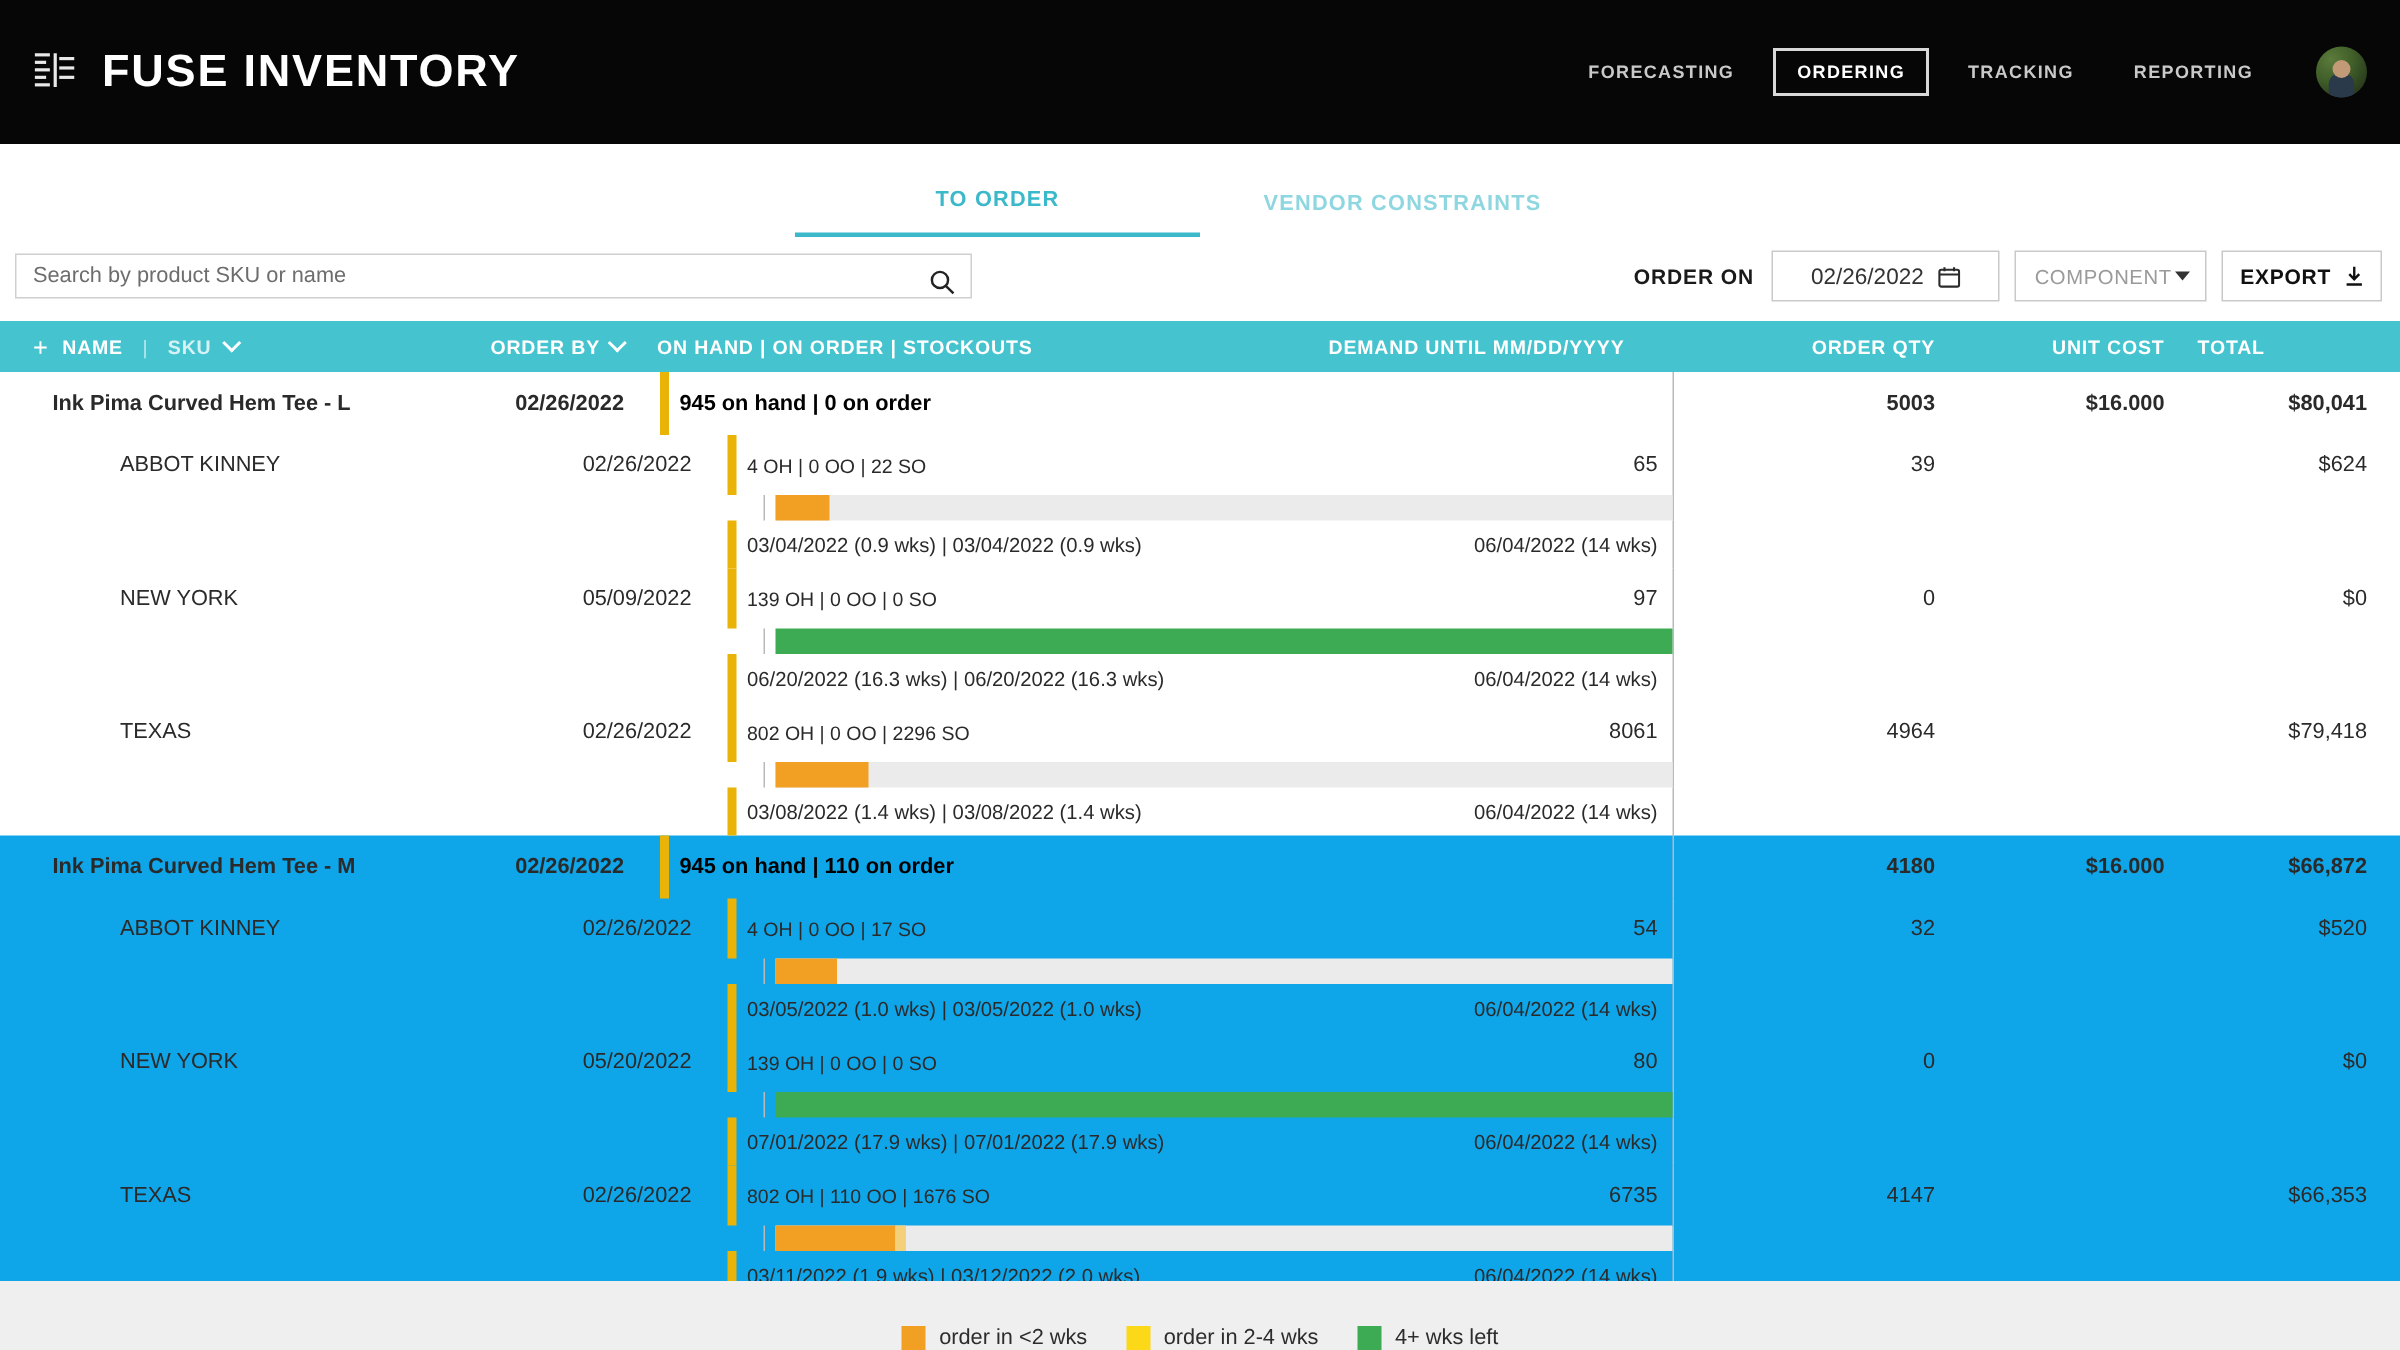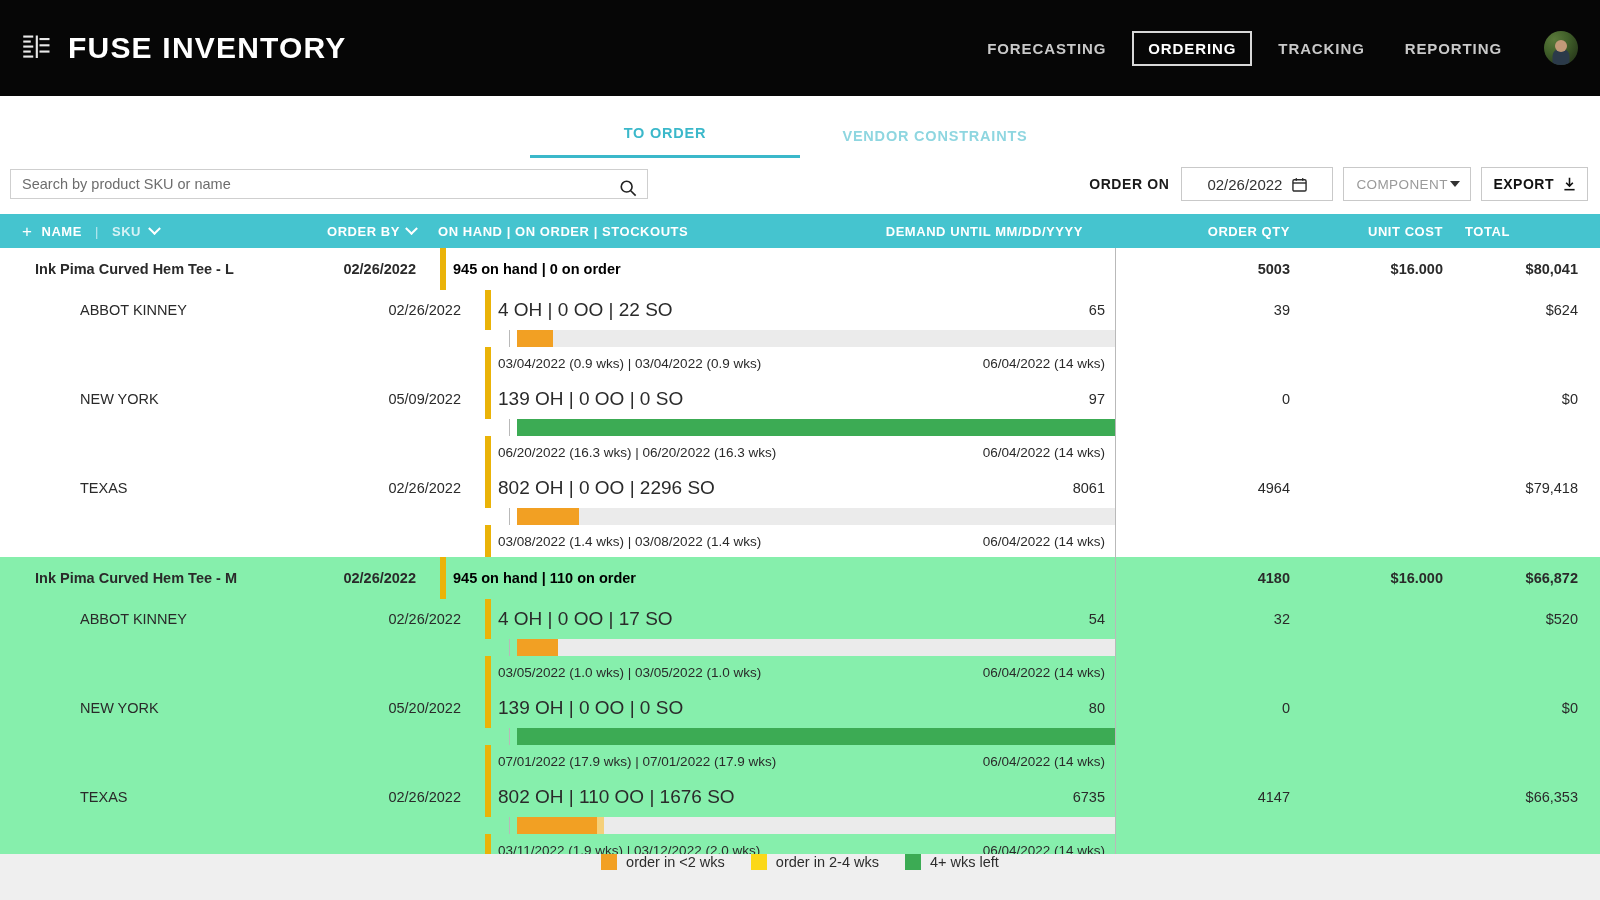--- a/index.html
+++ b/index.html
@@ -17,21 +17,21 @@
     display:flex; align-items:center; justify-content:space-between;
     padding: 0 22px 0 22px;
   }
   .brand { display:flex; align-items:center; gap:16px; }
   .brand-logo { width:30px; height:30px; display:block; }
   .brand-name {
     color:#fff; font-size:30px; letter-spacing:1.2px; font-weight:700;
   }
   .nav { display:flex; align-items:center; gap:0px; }
   .nav-item {
-    color:#c9c9c9; font-size:15px; font-weight:700; letter-spacing:0.9px;
+    color:#c9c9c9; font-size:12px; font-weight:700; letter-spacing:0.9px;
     padding:9px 14px; margin:0 6px; cursor:pointer; white-space:nowrap;
   }
   .nav-item.active { color:#ffffff; border:2px solid #d8d8d8; padding:7px 14px; }
   .avatar {
     width:34px; height:34px; border-radius:50%; margin-left:22px;
     background: radial-gradient(circle at 30% 25%, #5b7a3b 0%, #41602a 40%, #2c3f1d 75%, #22301a 100%);
     position:relative; overflow:hidden; flex:none;
   }
   .avatar::after{
     content:""; position:absolute; left:50%; top:52%;
@@ -110,21 +110,21 @@
   .pipe-dim{ color:#bdeaef; font-weight:400; margin:0 4px; }
   .chev { display:inline-block; width:9px; height:9px; border-right:2px solid #fff; border-bottom:2px solid #fff;
           transform:rotate(45deg) translate(-2px,-2px); }
   .demand-head { position:absolute; right:517px; }
 
   .thead-inner{ position:relative; width:1600px; display:flex; align-items:center; }
 
   
   .tbody{ }
   .group{ }
-  .group.hl{ background:#86efac; }
+  .group.hl{ background:#0ea5e9; }
 
   .row{ display:flex; align-items:stretch; position:relative; }
   .cell{ display:flex; align-items:center; }
   .r-name   { width:300px; padding-left:35px; font-size:14.5px; color:#2a2a2a; }
   .r-orderby{ width:116px; justify-content:flex-end; font-size:14.5px; color:#2a2a2a; }
   .r-mid    { flex:1; position:relative; border-left:6px solid #eab308; margin-left:24px; padding-left:7px;}
   .r-qty    { width:200px; justify-content:flex-end; padding-right:25px; font-size:14.5px; color:#2a2a2a;
               border-left:1px solid #b9b9b9; }
   .r-cost   { width:150px; justify-content:flex-end; padding-right:22px; font-size:14.5px; color:#2a2a2a; }
   .r-total  { width:135px; justify-content:flex-end; padding-right:22px; font-size:14.5px; color:#2a2a2a; }
@@ -133,36 +133,36 @@
   .product-row .r-name { font-weight:700; padding-left:35px; }
   .product-row .r-orderby,
   .product-row .r-qty,
   .product-row .r-cost,
   .product-row .r-total { font-weight:700; }
   .product-row .r-mid { font-weight:700; font-size:14.5px; display:flex; align-items:center; }
 
   .loc-block{ position:relative;padding-left:45px; }
   .loc-row{ display:flex; align-items:stretch; height:40px; }
   .loc-row .r-mid{ display:flex; align-items:center; justify-content:space-between; padding-right:10px; }
-  .oh-text{ font-size:19px; color:#2a2a2a; }
+  .oh-text{ font-size:13px; color:#2a2a2a; }
   .demand-val{ font-size:14.5px; color:#2a2a2a; }
 
   .bar-row{ display:flex; height:17px; }
   .bar-left{ width:440px; }
   .bar-zone{ flex:1; position:relative; border-left:1px solid #b9b9b9; margin-left:24px; padding-left:7px; }
   .bar-right{ width:485px; border-left:1px solid #b9b9b9;}
   .bar-track{ height:17px; background:#ebebeb; width:100%; display:flex; }
   .bar-seg{ height:17px; }
 
   .eta-row{ display:flex; height:32px; }
   .eta-row .r-mid{ display:flex; align-items:center; justify-content:space-between; padding-right:10px; }
   .eta-text{ font-size:13.5px; color:#2a2a2a; }
 
   .legend{
-    background:#efefef; height:46px; display:flex; align-items:flex-start; justify-content:center; gap:26px;
+    background:#efefef; height:46px; display:flex; align-items:flex-end; justify-content:center; gap:26px;
     position:absolute; left:0; right:0; bottom:0;
   }
   .legend-item{ display:flex; align-items:center; gap:9px; font-size:14.5px; color:#2d2d2d; }
   .swatch{ width:16px; height:16px; display:block; }
 </style>
 </head>
 <body>
 
 <div class="page">
 

